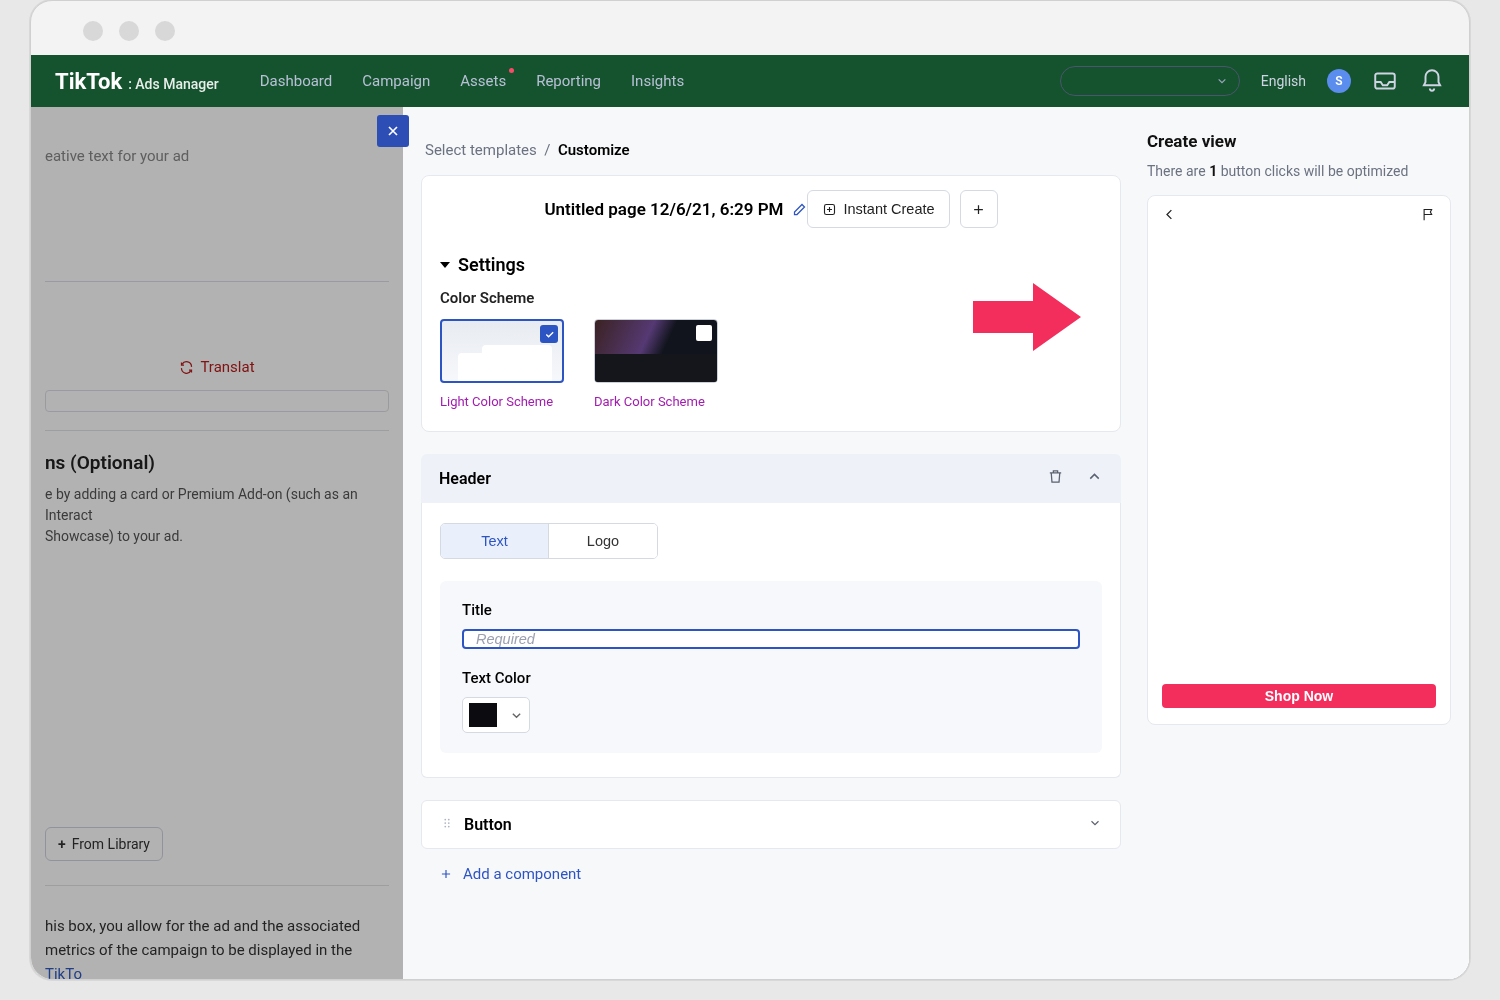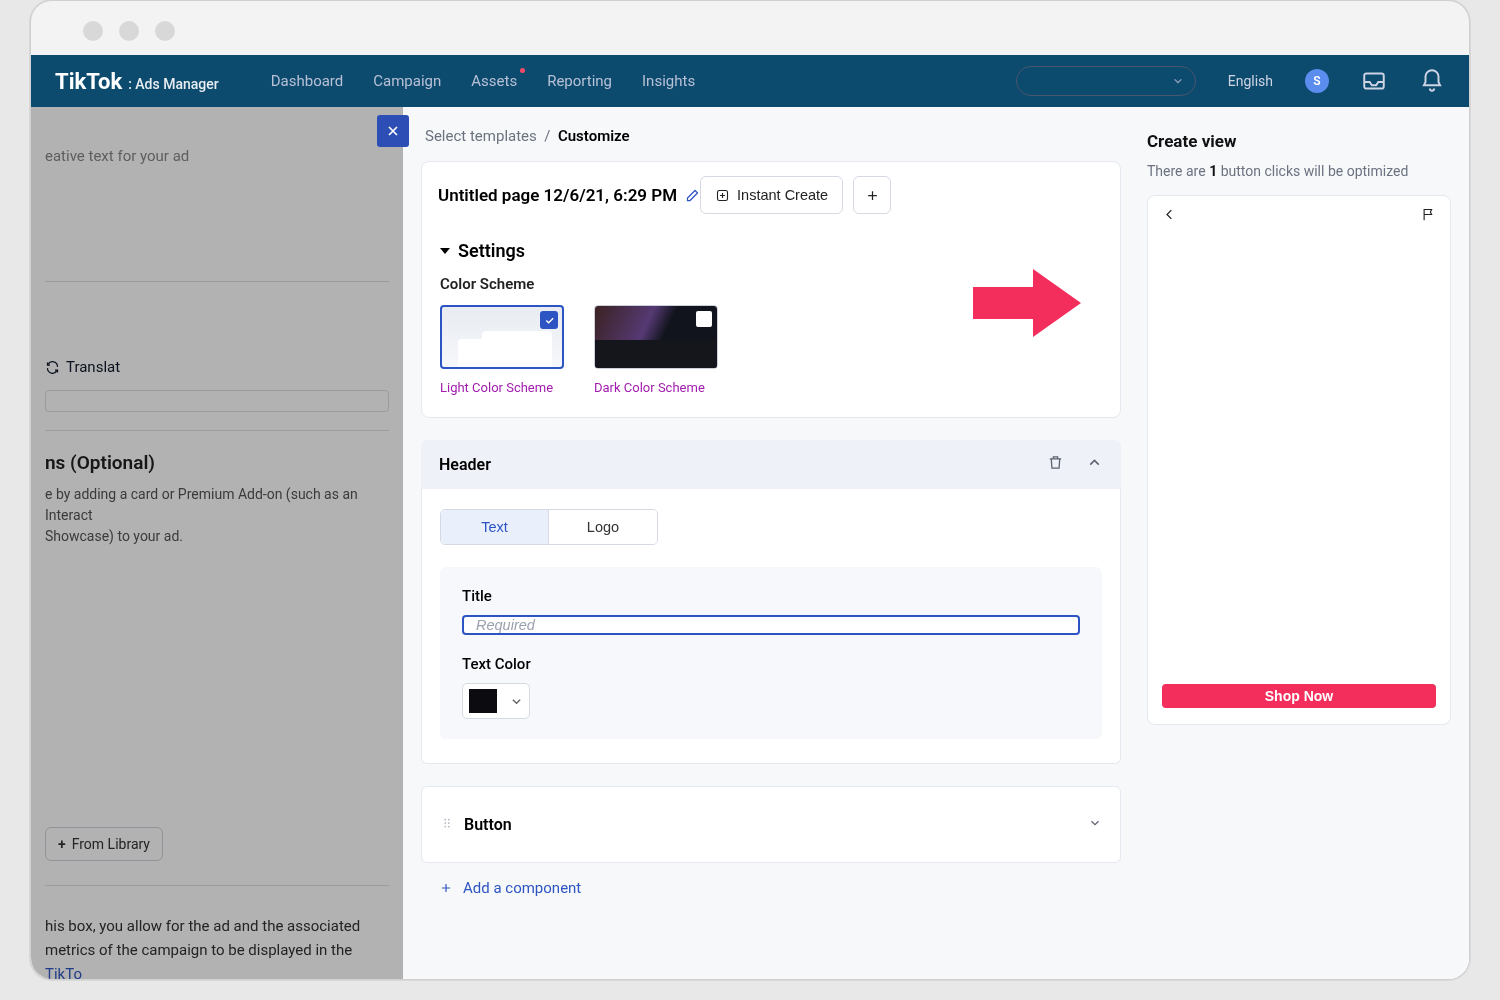--- a/index.html
+++ b/index.html
@@ -11,67 +11,67 @@
     background: #f3f3f3;
     border-radius: 22px;
     border: 1px solid #d0d0d0;
     overflow: hidden;
     position: relative;
     box-shadow: 0 0 0 1px #d8d8d8;
   }
   .traffic-lights { display:flex; gap:16px; padding: 20px 0 14px 52px; }
   .traffic-lights span { width:20px; height:20px; border-radius:50%; background:#d8d8d8; display:inline-block;}
   .topbar {
-    background: #0c4a6e;
+    background: #14532d;
     color: #cfd4e4;
     height: 52px;
     display:flex;
     align-items:center;
     padding: 0 24px;
-    gap: 32px;
+    gap: 21px;
     font-size: 15px;
   }
   .brand { display:flex; align-items:baseline; gap:6px; color:#fff; font-weight:700; font-size:22px; }
   .brand .sub { font-weight:500; font-size:14px; opacity:.9;}
   .navlinks { display:flex; gap:30px; margin-left:20px;}
   .navlinks a { color:#b8c0d6; text-decoration:none; position:relative;}
   .dot-red::after { content:""; position:absolute; top:-4px; right:-8px; width:5px; height:5px; background:#f84b6a; border-radius:50%; }
   .spacer { flex:1; }
   .top-select { width:180px; height:30px; border:1px solid #4a556f; border-radius:20px; background:transparent; display:flex; align-items:center; justify-content:flex-end; padding:0 12px; color:#9aa3bd;}
   .top-select svg { width:10px; height:10px; }
   .lang { color:#cfd4e4; font-size:14px; }
   .avatar { width:24px; height:24px; border-radius:50%; background:#5b8def; color:#fff; font-size:12px; font-weight:600; display:flex; align-items:center; justify-content:center;}
   .icon-btn { width:26px; height:26px; display:flex; align-items:center; justify-content:center; color:#cfd4e4;}
   .content { position:relative; height: calc(100% - 52px - 54px); background:#fff; }
 
   
   .bg-layer { position:absolute; inset:0; background:#fff; filter: none; }
   .bg-overlay { position:absolute; inset:0; background: rgba(0,0,0,0.30); z-index:1; pointer-events:none; width:372px; }
   .bg-content { position:absolute; left:0; top:0; width:372px; height:100%; padding: 40px 14px 0; font-size:15px; color:#222; overflow:hidden;}
   .placeholder-input { width:100%; height:24px; color:#888; }
-  .translate-line { display:flex; align-items:center; gap:6px; color:#0f172a; margin:76px 0 14px;}
+  .translate-line { display:flex; align-items:center; gap:6px; justify-content:center; color:#b91c1c; margin:76px 0 14px;}
   .translate-line svg{ width:15px;height:15px;}
   .section-rule { height:1px; background:#e0e2e6; margin: 6px 0 20px; }
   .optional-h { font-size:19px; font-weight:600; margin-bottom:10px;}
   .bg-desc { color:#555; font-size:14px; line-height:1.5; }
   .from-lib { margin-top:280px; display:inline-flex; align-items:center; gap:6px; border:1px solid #cfd3db; background:#fff; border-radius:6px; padding:8px 12px; font-size:14px; color:#333;}
   .disclosure-note { margin-top:28px; color:#333; font-size:15px; line-height:1.6;}
   .disclosure-note .link { color:#2f58c2; }
 
   
   .close-x { position:absolute; left:346px; top:8px; z-index:6; width:32px; height:32px; background:#2c4eb5; color:#fff; display:flex; align-items:center; justify-content:center; border-radius:3px;}
   .close-x svg { width:16px; height:16px; }
 
   
   .editor { position:absolute; left:372px; right:0; top:0; bottom:0; background:#f7f8fa; z-index:5; display:flex; }
-  .editor-main { flex:1; padding: 16px 18px 0 18px; overflow:hidden; position:relative;}
+  .editor-main { flex:1; padding: 16px 18px 0 18px; overflow:hidden; position:relative;margin-top:14px;}
   .breadcrumb { color:#6b7280; font-size:15px; padding: 4px 4px 16px;}
   .breadcrumb .current { color:#000; font-weight:600;}
   .card { background:#fff; border:1px solid #e5e8ee; border-radius:8px; }
-  .title-row { display:flex; align-items:center; justify-content:flex-start; padding:14px 16px; }
+  .title-row { display:flex; align-items:center; justify-content:center; padding:14px 16px; }
   .page-title { font-size:17px; font-weight:600; display:flex; align-items:center; gap:8px;}
   .page-title svg { width:15px; height:15px; color:#2d54c3;}
   .title-actions { display:flex; gap:10px;}
   .btn-outline { display:inline-flex; align-items:center; gap:7px; background:#fff; border:1px solid #d5d9e2; border-radius:6px; padding:9px 14px; font-size:14.5px; color:#222; font-weight:500;}
   .btn-square { width:38px; height:38px; justify-content:center; padding:0;}
   .btn-outline svg { width:15px; height:15px; }
 
   .sect-body { padding: 4px 18px 20px;}
   .settings-h { font-size:18px; font-weight:600; display:flex; align-items:center; gap:8px; margin:8px 0 14px;}
   .settings-h .tri { width:0;height:0;border-left:5px solid transparent;border-right:5px solid transparent;border-top:6px solid #000;}
@@ -100,21 +100,21 @@
   .inner-card { background:#f7f8fb; border-radius:6px; padding:20px 22px;}
   .field-label { font-size:15px; font-weight:500; margin-bottom:10px; display:block;}
   .title-input { width:100%; height:20px; border:2px solid #2d54c3; border-radius:4px; padding:0 12px; font-size:14.5px; color:#333; outline:none;}
   .title-input::placeholder{ color:#9aa0af; font-style:italic;}
   .color-picker { margin-top:20px;}
   .swatch-dd { display:inline-flex; align-items:center; border:1px solid #d5d9e2; border-radius:5px; background:#fff; height:36px;}
   .swatch-dd .sw { width:28px; height:24px; background:#0c0c10; margin:0 6px;}
   .swatch-dd .dd { width:26px; display:flex; align-items:center; justify-content:center; color:#666;}
   .swatch-dd .dd svg{width:11px;height:11px;}
 
-  .button-block { margin-top:22px; border:1px solid #e5e8ee; border-radius:6px; display:flex; align-items:flex-end; justify-content:space-between; padding:28px 18px; background:#fff;}
+  .button-block { margin-top:22px; border:1px solid #e5e8ee; border-radius:6px; display:flex; align-items:flex-end; justify-content:space-between; padding:14px 18px; background:#fff;}
   .button-block .grip { color:#aeb4c0; margin-right:10px;}
   .button-block .left{display:flex;align-items:center;}
   .button-block svg{width:14px;height:14px;}
 
   .add-comp { display:flex; align-items:center; gap:10px; color:#2d54c3; font-size:15px; padding:16px 18px;}
   .add-comp svg{width:14px;height:14px;}
 
   
   .preview-col { width:330px; padding: 18px 18px 0 8px; }
   .preview-col h3 { font-size:17px; font-weight:700; margin:6px 0 10px; color:#111;}

